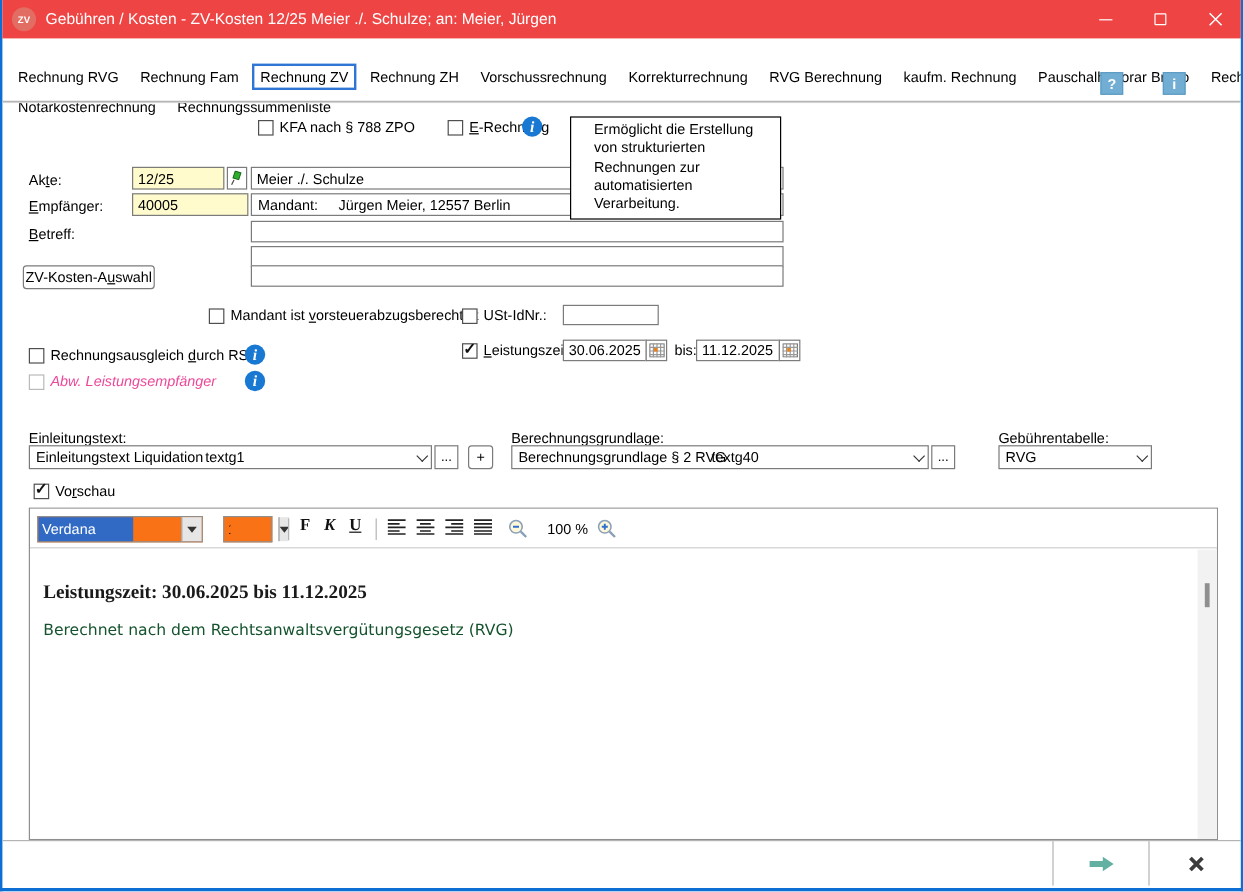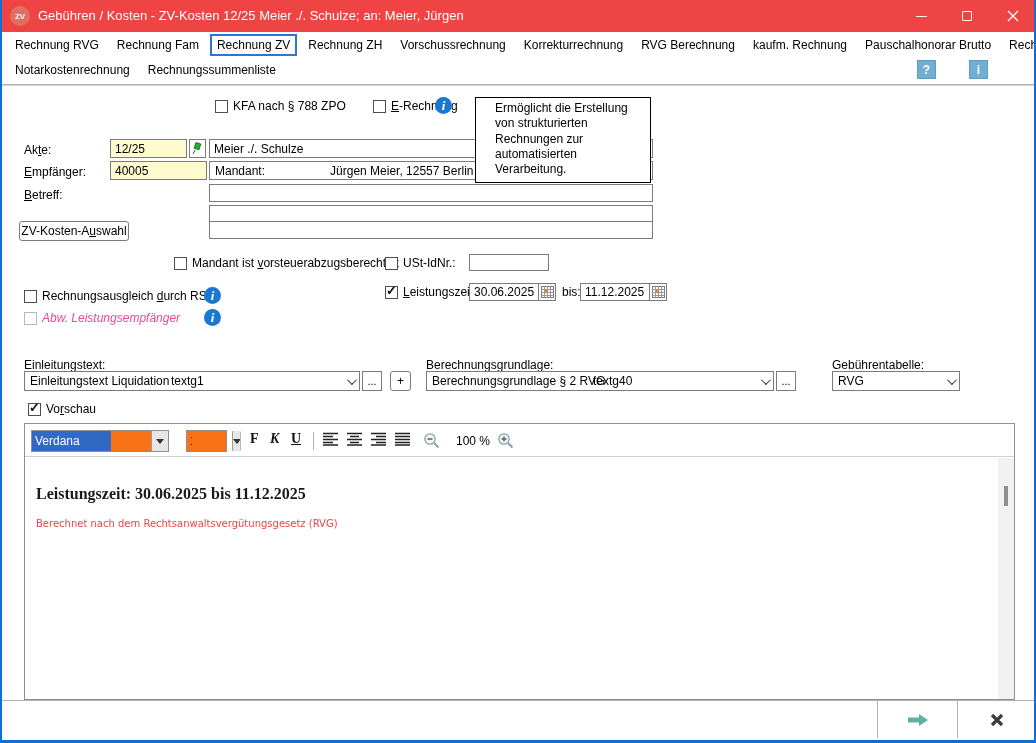--- a/index.html
+++ b/index.html
@@ -9,62 +9,62 @@
   
   .titlebar { position:absolute; left:-2px; top:0; width:1036px; height:32px; background:#ef4444; display:flex; align-items:center; }
   .app-icon { position:absolute; left:10px; top:6px; width:20px; height:20px; border-radius:50%;
               background:#e26e63; color:#fff; font-size:8px; font-weight:bold; display:flex; align-items:center; justify-content:center; }
   .title-text { position:absolute; left:38px; top:8px; color:#fff; font-size:13px; white-space:nowrap; }
   .win-btn { position:absolute; top:0; width:46px; height:32px; display:flex; align-items:center; justify-content:center; }
   .min-glyph { width:11px; height:0; border-top:1px solid #fff; }
   .max-glyph { width:10px; height:10px; border:1px solid #fff; border-radius:1px; }
   
   .tabrow { position:absolute; left:6px; display:flex; gap:4px; }
-  .tab { font-size:12px; color:#000; padding:4px 7px; white-space:nowrap; }
+  .tab { font-size:12px; color:#000; padding:4px 7px; white-space:nowrap;margin-top:19px; }
   .tab.active { border:2px solid #2e75d6; padding:2px 5px; }
   .tab-sep { position:absolute; left:0; top:84px; width:1036px; height:2px;
              background:linear-gradient(#9f9f9f,#e9e9e9); }
   .sq-btn { position:absolute; width:19px; height:19px; background:#72add3; color:#fff; font-size:12px; font-weight:bold;
             display:flex; align-items:center; justify-content:center; border:1px solid #5d9cc4; }
   
   .lbl { position:absolute; font-size:12px; color:#000; white-space:nowrap; }
   .lbl.dis { color:#ec4899;font-style:italic; }
   .txt { position:absolute; height:19px; border:1px solid #7b7b7b; background:#fff; font-family:"Liberation Sans",sans-serif;
          font-size:12px; padding:0 4px; color:#000; }
   .txt.yellow { background:#fffbcd; }
   .cb { position:absolute; width:13px; height:13px; border:1px solid #4f4f4f; background:#fff; }
   .cb.dis { border-color:#b9b9b9; }
   .cb .tick { position:absolute; left:0px; top:-4px; font-size:13px; font-weight:bold; color:#111; }
   .ibtn { position:absolute; border:1px solid #7b7b7b; background:#fff; display:flex; align-items:center; justify-content:center; }
   .info { position:absolute; width:17px; height:17px; border-radius:50%; background:#1878d2; color:#fff;
           font-family:"Liberation Serif",serif; font-weight:bold; font-style:italic; font-size:13px;
           display:flex; align-items:center; justify-content:center; }
   .combo { position:absolute; height:20px; border:1px solid #7b7b7b; background:#fff; font-size:12px;
-           display:flex; align-items:center; padding-left:5px;gap:48px; }
+           display:flex; align-items:center; padding-left:5px; }
   .combo .chev { position:absolute; right:5px; top:6px; width:7px; height:7px;
                  border-right:1.6px solid #333; border-bottom:1.6px solid #333; transform:rotate(45deg) translateY(-2px); }
   .combo .code { position:absolute; }
   .tooltip { position:absolute; left:473px; top:97px; width:176px; border:1px solid #000; background:#fff;
              font-size:12px; line-height:1.28; padding:3px 5px 4px 19px; z-index:5; }
   .push-btn { position:absolute; border:1px solid #7b7b7b; border-radius:3px; background:#fff; font-size:12px;
               display:flex; align-items:center; justify-content:center; }
   
   .editor { position:absolute; left:22px; top:423px; width:991px; height:277px; border:1px solid #8f8f8f; background:#fff; }
   .ed-toolbar { position:absolute; left:0; top:0; width:100%; height:33px; border-bottom:1px solid #cfcfcf; background:#fff; }
   .classic-combo { position:absolute; top:6px; height:22px; border:1px solid #8f8f8f; background:#f97316; display:flex;gap:40px; }
   .classic-combo .val { flex:1; font-size:12px; padding:3px 2px 0 3px; white-space:nowrap; overflow:hidden; }
   .classic-combo .val.sel { background:#316ac5; color:#fff; }
   .classic-combo .drop { width:17px; background:#e6e6e6; border-left:1px solid #9f9f9f; display:flex; align-items:center; justify-content:center; }
   .classic-combo .drop::after { content:""; width:0; height:0; border-left:4px solid transparent; border-right:4px solid transparent; border-top:5px solid #333; }
   .tb-sep { position:absolute; top:8px; width:1px; height:18px; background:#b5b5b5; }
   .fmt { position:absolute; top:7px; font-family:"Liberation Serif",serif; font-size:14px; font-weight:bold; color:#111; cursor:default; }
   .align-icon, .zoom-icon { position:absolute; top:8px; }
   .ed-content { position:absolute; left:0; top:34px; width:989px; height:241px; background:#fff; }
   .ed-line1 { position:absolute; left:11px; top:27px; font-family:"Liberation Serif",serif; font-weight:bold; font-size:16px; color:#1a1a1a; }
-  .ed-line2 { position:absolute; left:11px; top:60px; font-family:"DejaVu Sans",sans-serif; font-size:10px; color:#ef4444; }
+  .ed-line2 { position:absolute; left:11px; top:60px; font-family:"DejaVu Sans",sans-serif; font-size:13px; color:#14532d; }
   .ed-scroll { position:absolute; right:0; top:34px; width:16px; height:241px; background:#f2f2f2; }
   .ed-thumb { position:absolute; left:6px; top:28px; width:4px; height:20px; background:#8f8f8f; }
   
   .footer-sep { position:absolute; left:0; top:700px; width:1036px; height:1px; background:#b3b3b3; }
   .footer-vline { position:absolute; top:701px; width:1px; height:37px; background:#b3b3b3; }
   .footer-btn { position:absolute; top:701px; height:37px; display:flex; align-items:center; justify-content:center; }
   u { text-decoration:underline; }
 </style>
 </head>
 <body>

